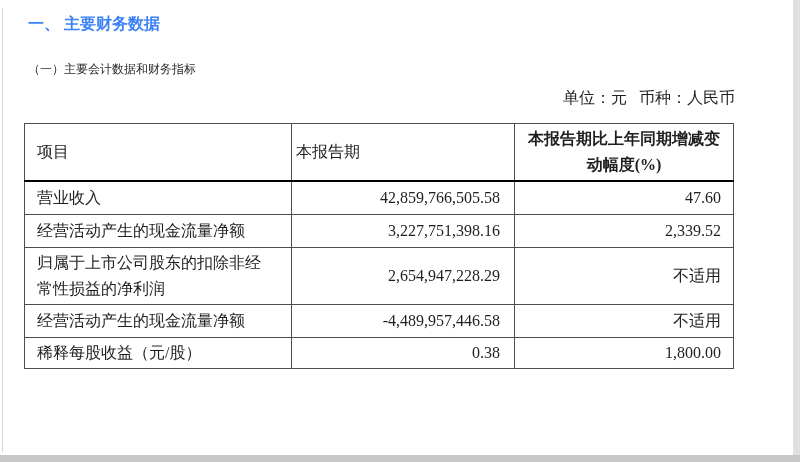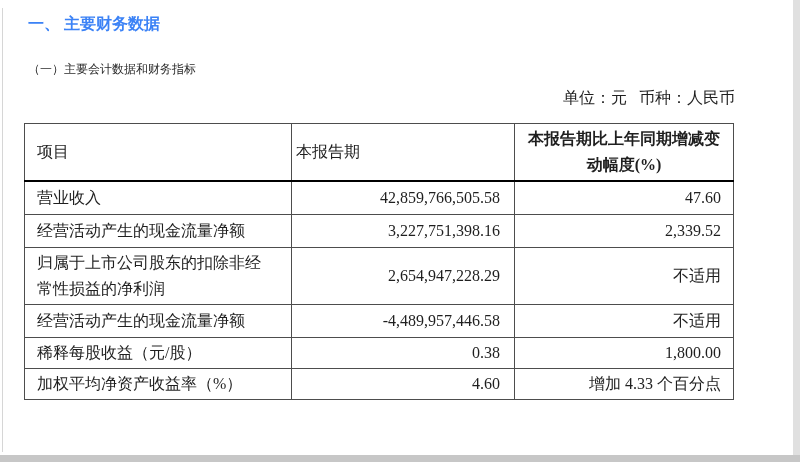--- a/index.html
+++ b/index.html
@@ -104,24 +104,19 @@
       <tr class="row">
         <td class="c1">经营活动产生的现金流量净额</td>
         <td class="c2">-4,489,957,446.58</td>
         <td class="c3">不适用</td>
       </tr>
       <tr class="short">
         <td class="c1">稀释每股收益（元/股）</td>
         <td class="c2">0.38</td>
         <td class="c3">1,800.00</td>
       </tr>
-      <tr class="short">
-        <td class="c1">加权平均净资产收益率（%）</td>
-        <td class="c2">4.60</td>
-        <td class="c3">增加 4.33 个百分点</td>
-      </tr>
     </tbody>
   </table>
 
   <div class="edge-right"></div>
   <div class="edge-bottom"></div>
 
 </div>
 
 </body></html>

